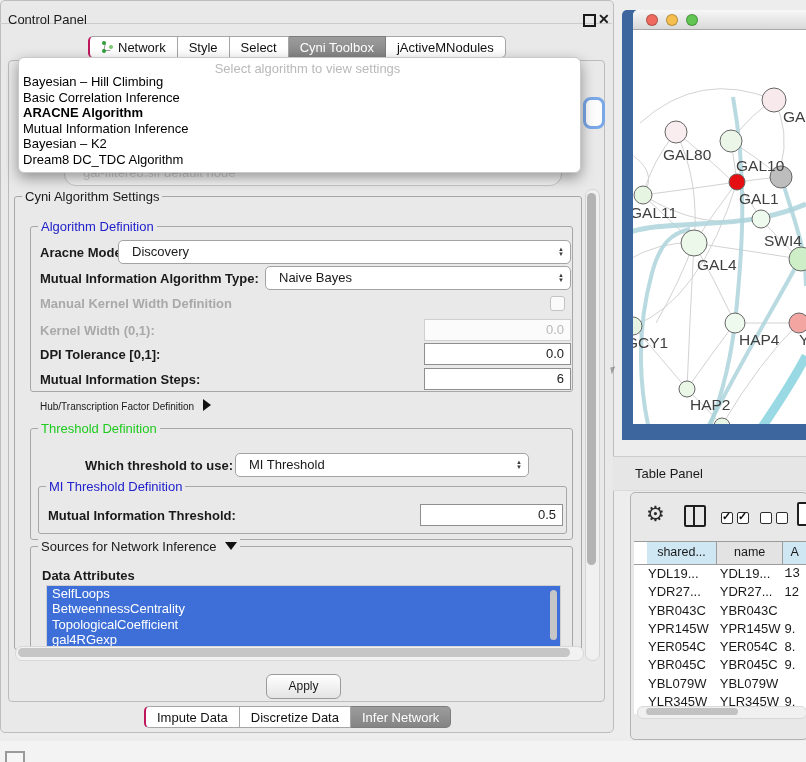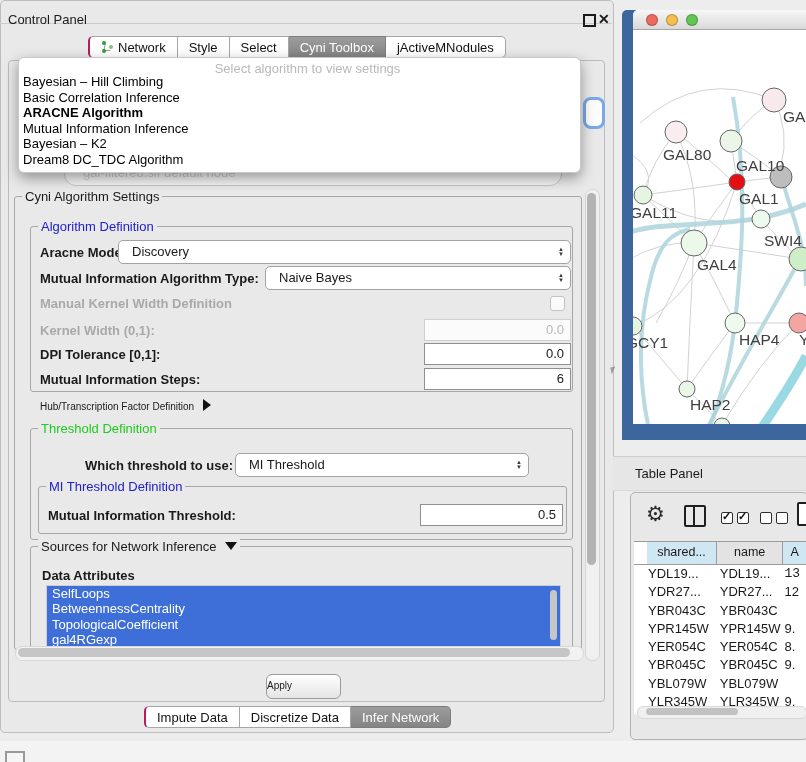--- a/index.html
+++ b/index.html
@@ -63,21 +63,21 @@
   .attr-item{height:15.4px;line-height:15.4px;font-size:13px;padding-left:5px;}
   .attr-item.sel{background:#3e6fd8;color:#ffffff;}
   .attr-scroll{position:absolute;right:3px;top:4px;width:7px;height:50px;background:#c6c6c6;border-radius:4px;}
 
   
   .v-scroll{left:585px;top:189px;width:13px;height:470px;background:#f0f0f0;border:1px solid #d4d4d4;border-radius:7px;}
   .v-thumb{position:absolute;left:1px;top:3px;width:9px;height:372px;background:#b3b3b3;border-radius:5px;}
   .h-scroll{left:15px;top:646px;width:567px;height:13px;background:#f2f2f2;border:1px solid #d8d8d8;border-radius:7px;}
   .h-thumb{position:absolute;left:2px;top:1px;width:552px;height:9px;background:#c6c6c6;border-radius:5px;}
 
-  .apply-btn{left:266px;top:674px;width:73px;height:23px;background:linear-gradient(#ffffff,#e4e4e4);border:1px solid #9b9b9b;border-radius:6px;font-size:10px;text-align:left;line-height:22px;}
+  .apply-btn{left:266px;top:674px;width:73px;height:23px;background:linear-gradient(#ffffff,#e4e4e4);border:1px solid #9b9b9b;border-radius:6px;font-size:12px;text-align:center;line-height:22px;}
 
   
   .net-frame{left:622px;top:10px;width:184px;height:430px;background:#3d659e;border-top-left-radius:5px;}
   .net-window{position:absolute;left:11px;top:0;width:173px;height:414px;background:#ffffff;border-top-left-radius:5px;overflow:hidden;}
   .net-titlebar{height:19px;background:linear-gradient(#f7f7f7,#d9d9d9);border-bottom:1px solid #a8a8a8;display:flex;align-items:center;gap:8px;padding-left:13px;border-top-left-radius:5px;}
   .light{width:12px;height:12px;border-radius:50%;border:1px solid rgba(0,0,0,0.25);box-sizing:border-box;}
 
   
   .tp-bar{left:613px;top:456px;width:193px;height:33px;background:#e6e6e6;border-top:1px solid #cdcdcd;border-bottom:1px solid #dadada;}
   .tp-title{left:635px;top:466px;font-size:13px;}

